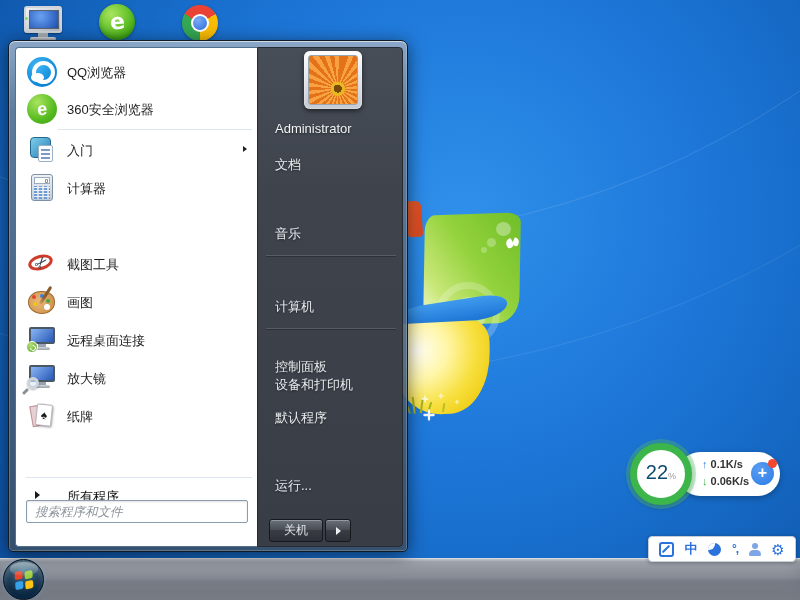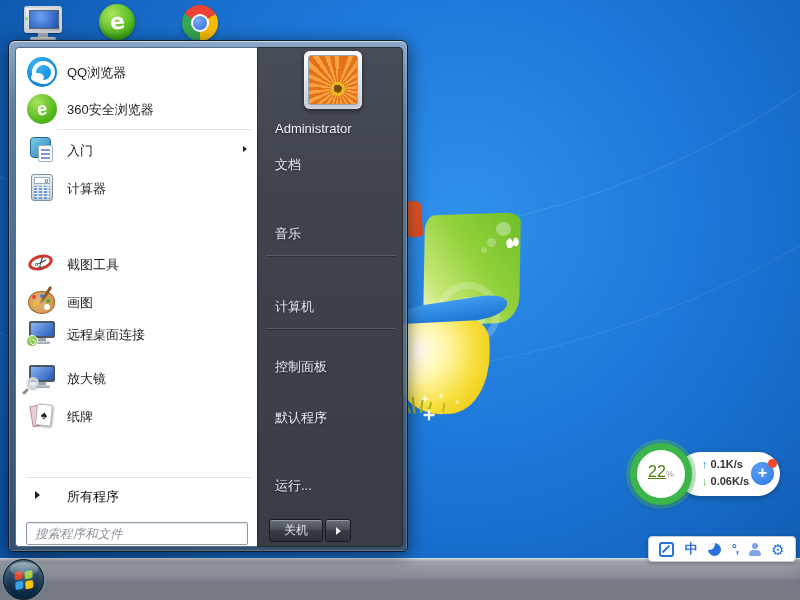--- a/index.html
+++ b/index.html
@@ -81,21 +81,21 @@
   .ic{left:8px;top:4px;width:30px;height:30px;}
   .llabel{left:48px;top:11px;font-size:13px;color:#1e1e1e;white-space:nowrap;position:absolute;}
   .lsep{left:42px;width:194px;height:1px;background:#dce6f0;}
   .lsep2{left:10px;width:226px;height:1px;background:#dce6f0;}
   .sub-arrow{right:8px;top:15px;width:0;height:0;border-left:4px solid #222;
     border-top:3px solid transparent;border-bottom:3px solid transparent;}
   .allprog{left:3px;top:433px;width:236px;height:30px;cursor:pointer;}
   .ap-arrow{left:16px;top:10px;width:0;height:0;border-left:5px solid #1a1a1a;
     border-top:4px solid transparent;border-bottom:4px solid transparent;}
   .ap-label{left:48px;top:7px;font-size:13px;color:#111;position:absolute;}
-  .searchrow{left:10px;top:474px;width:256px;height:24px;}
+  .searchrow{left:10px;top:452px;width:256px;height:24px;}
   .search{position:absolute;left:0;top:0;width:222px;height:23px;border:1px solid #8c9cae;border-radius:2px;
     padding:0 26px 0 8px;font-size:12.5px;color:#333;outline:none;
     box-shadow:inset 0 1px 2px rgba(0,0,0,.12);font-family:inherit;}
   .search::placeholder{font-style:italic;color:#8d939c;}
   .mag{right:8px;top:4px;width:15px;height:15px;}
   .mag::before{content:"";position:absolute;left:0;top:0;width:9px;height:9px;border:2px solid #2e7cd4;border-radius:50%;}
   .mag::after{content:"";position:absolute;left:8px;top:8px;width:2px;height:6px;background:#2e7cd4;
     transform:rotate(-45deg);border-radius:1px;}
 
   .rightpanel{left:248px;top:6px;width:146px;height:500px;
@@ -243,21 +243,21 @@
   .nr1{top:6px;} .nr2{top:23px;}
   .nup{color:#2b7de9;} .ndown{color:#3db549;}
   .net-plus{left:751px;top:462px;width:23px;height:23px;border-radius:50%;z-index:31;cursor:pointer;
     background:radial-gradient(circle at 35% 30%,#5a9cf0,#2b7de9);color:#fff;font-size:16px;font-weight:bold;
     text-align:center;line-height:21px;}
   .net-dot{left:768px;top:459px;width:9px;height:9px;border-radius:50%;background:#f5472e;z-index:32;}
   .net-ball{left:630px;top:443px;width:62px;height:62px;border-radius:50%;background:#fff;z-index:33;cursor:pointer;
     border:7px solid #3cb54a;box-shadow:0 0 0 4px rgba(90,195,100,.35),0 2px 6px rgba(0,0,0,.3);
     display:flex;align-items:baseline;justify-content:center;}
   .net-ball span{position:static;}
-  .ball-num{font-size:16px;color:#4d7c0f;line-height:44px;text-decoration:underline;}
+  .ball-num{font-size:20px;color:#0c4a6e;line-height:44px;}
   .ball-pct{font-size:9px;color:#999;}
 </style>
 </head>
 <body>
 
 <div class="screen">
 
   <div class="arc arc1"></div>
   <div class="arc arc2"></div>
   <div class="flag-red"></div>
@@ -338,21 +338,21 @@
         </span>
         <span class="llabel">截图工具</span>
       </div>
       <div class="litem" style="top:235px">
         <span class="ic">
           <span class="ic-paint-pal"></span>
             <span class="ic-paint-brush"></span>
         </span>
         <span class="llabel">画图</span>
       </div>
-      <div class="litem" style="top:267px">
+      <div class="litem" style="top:273px">
         <span class="ic">
           <span class="ic-mon"></span>
             <span class="ic-mon-stand"></span>
             <span class="ic-mon-base"></span>
           <span class="ic-rdp-badge"></span>
         </span>
         <span class="llabel">远程桌面连接</span>
       </div>
       <div class="litem" style="top:311px">
         <span class="ic">
@@ -388,20 +388,21 @@
         <span class="avatar-img"></span>
       </div>
       <span class="uname">Administrator</span>
 
       <div class="ritem" style="top:104px">文档</div>
       <div class="ritem" style="top:173px">音乐</div>
       <div class="rsep" style="top:207px"></div>
       <div class="ritem" style="top:246px">计算机</div>
       <div class="rsep" style="top:280px"></div>
       <div class="ritem" style="top:306px">控制面板</div>
+      <div class="ritem" style="top:324px">设备和打印机</div>
       <div class="ritem" style="top:357px">默认程序</div>
       <div class="ritem" style="top:425px">运行...</div>
 
       <div class="shutdown">关机</div>
       <div class="shutdown-arrow">
         <span class="sd-tri"></span>
       </div>
     </div>
   </div>
 

